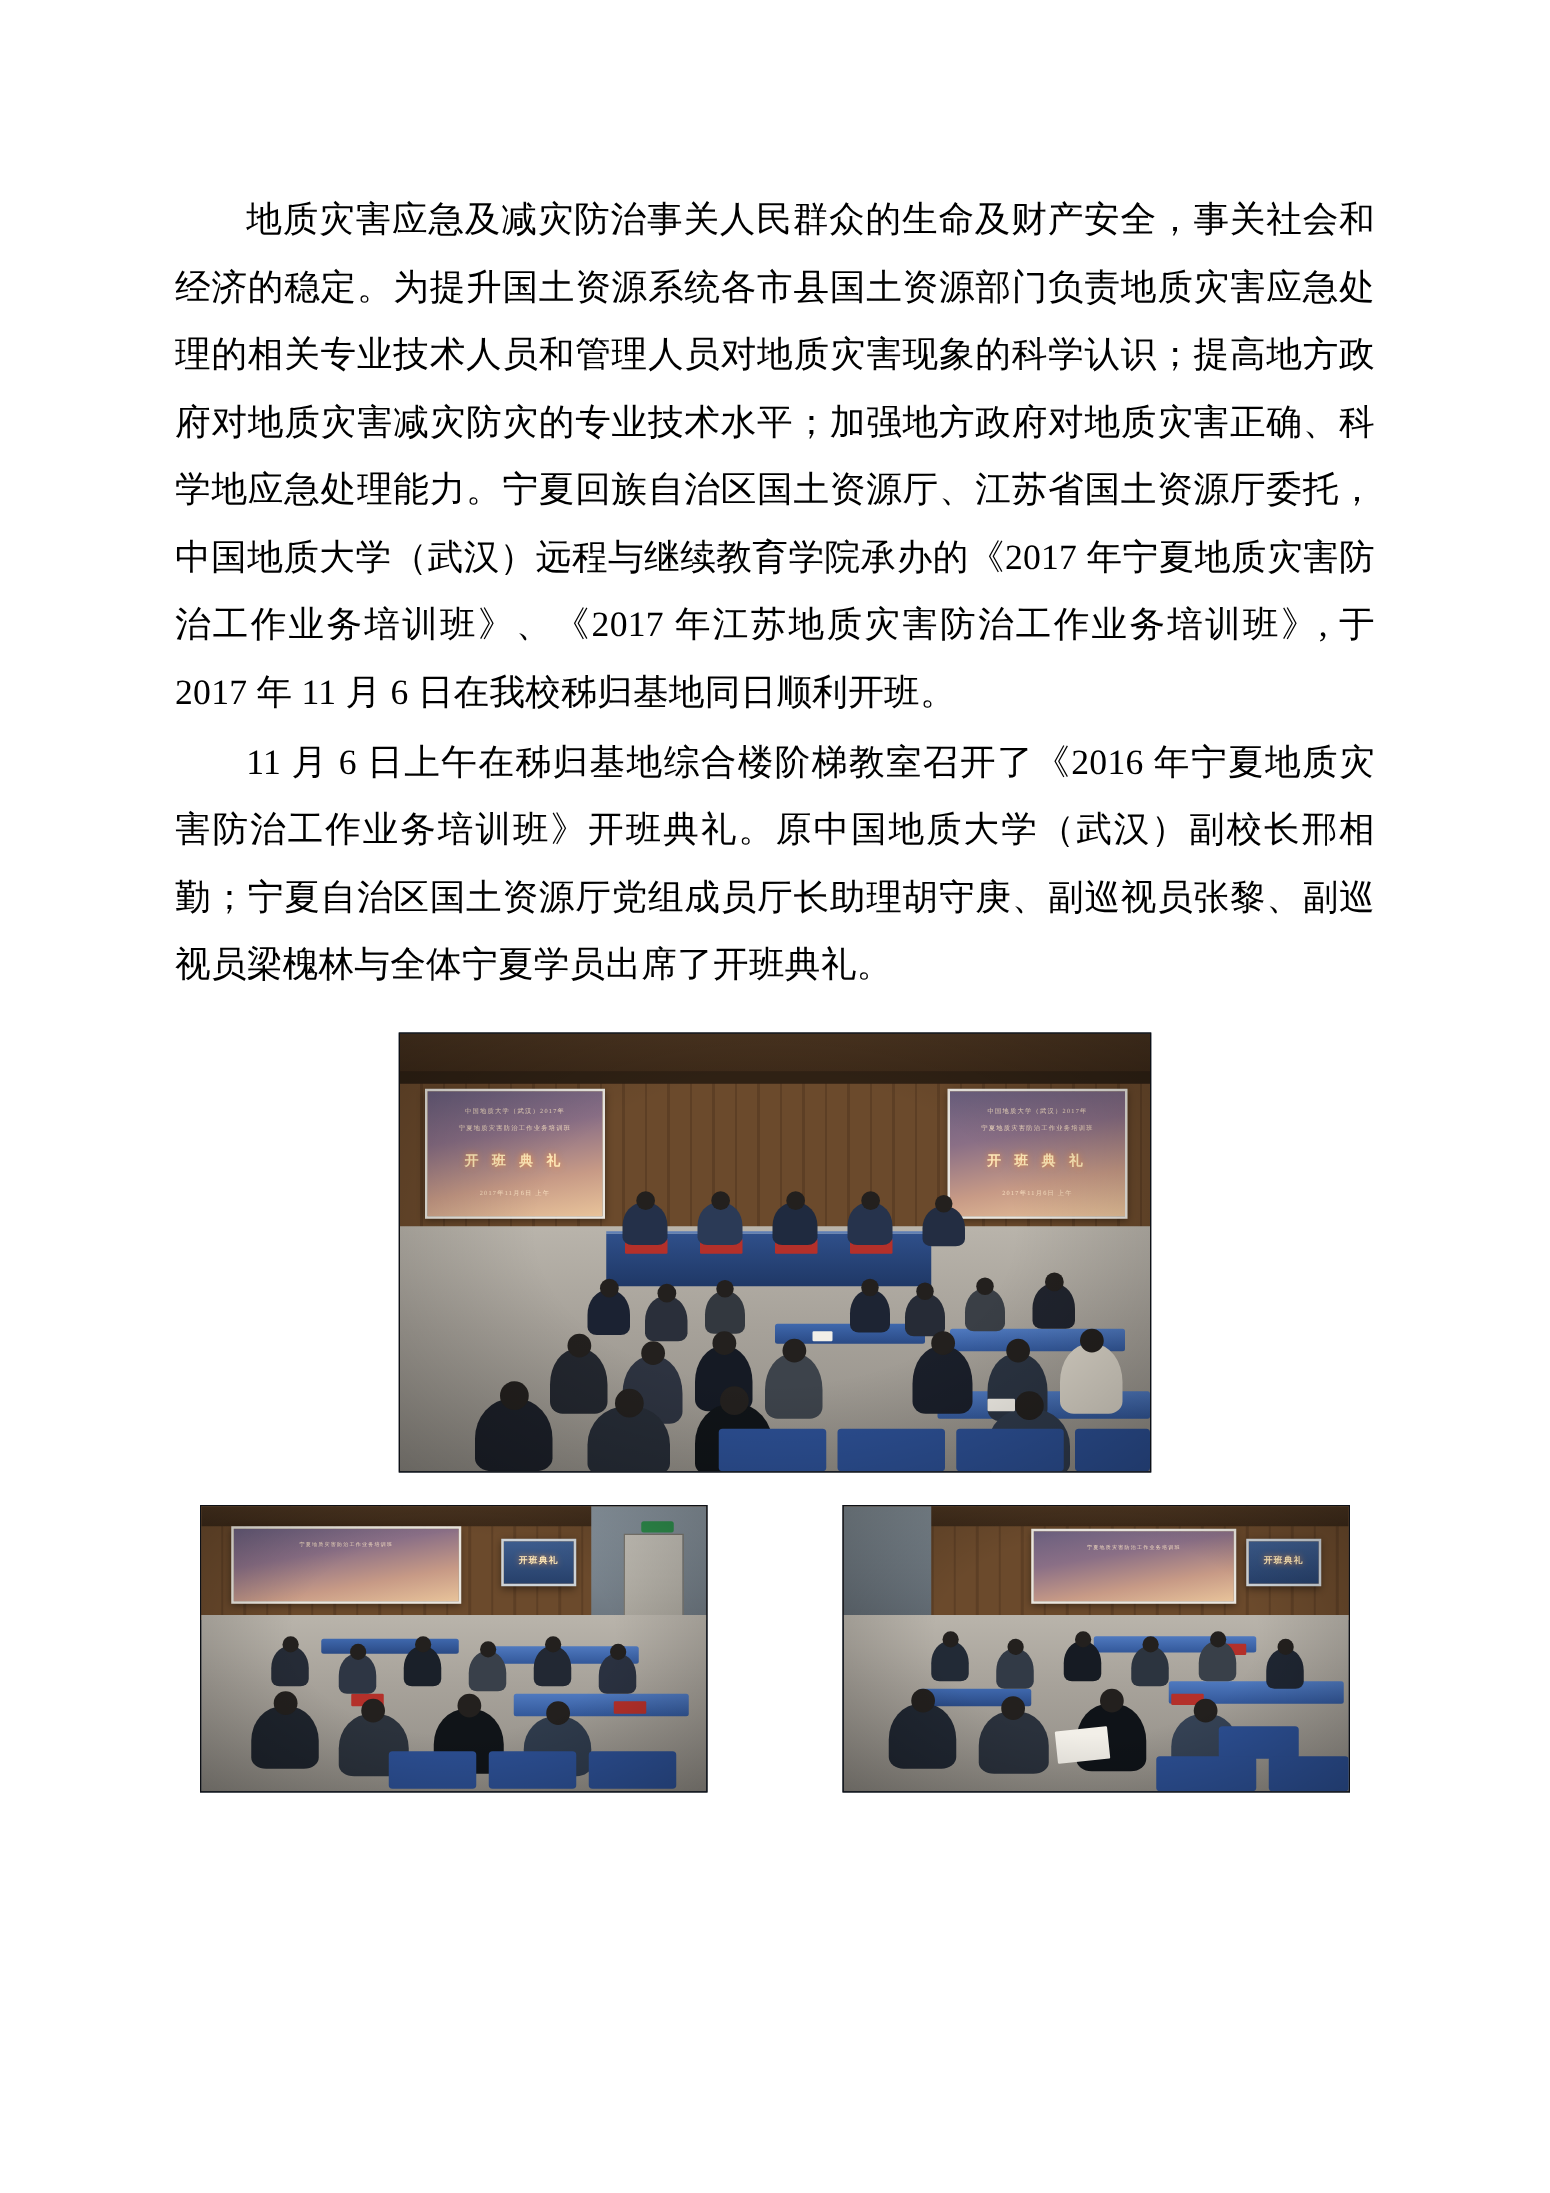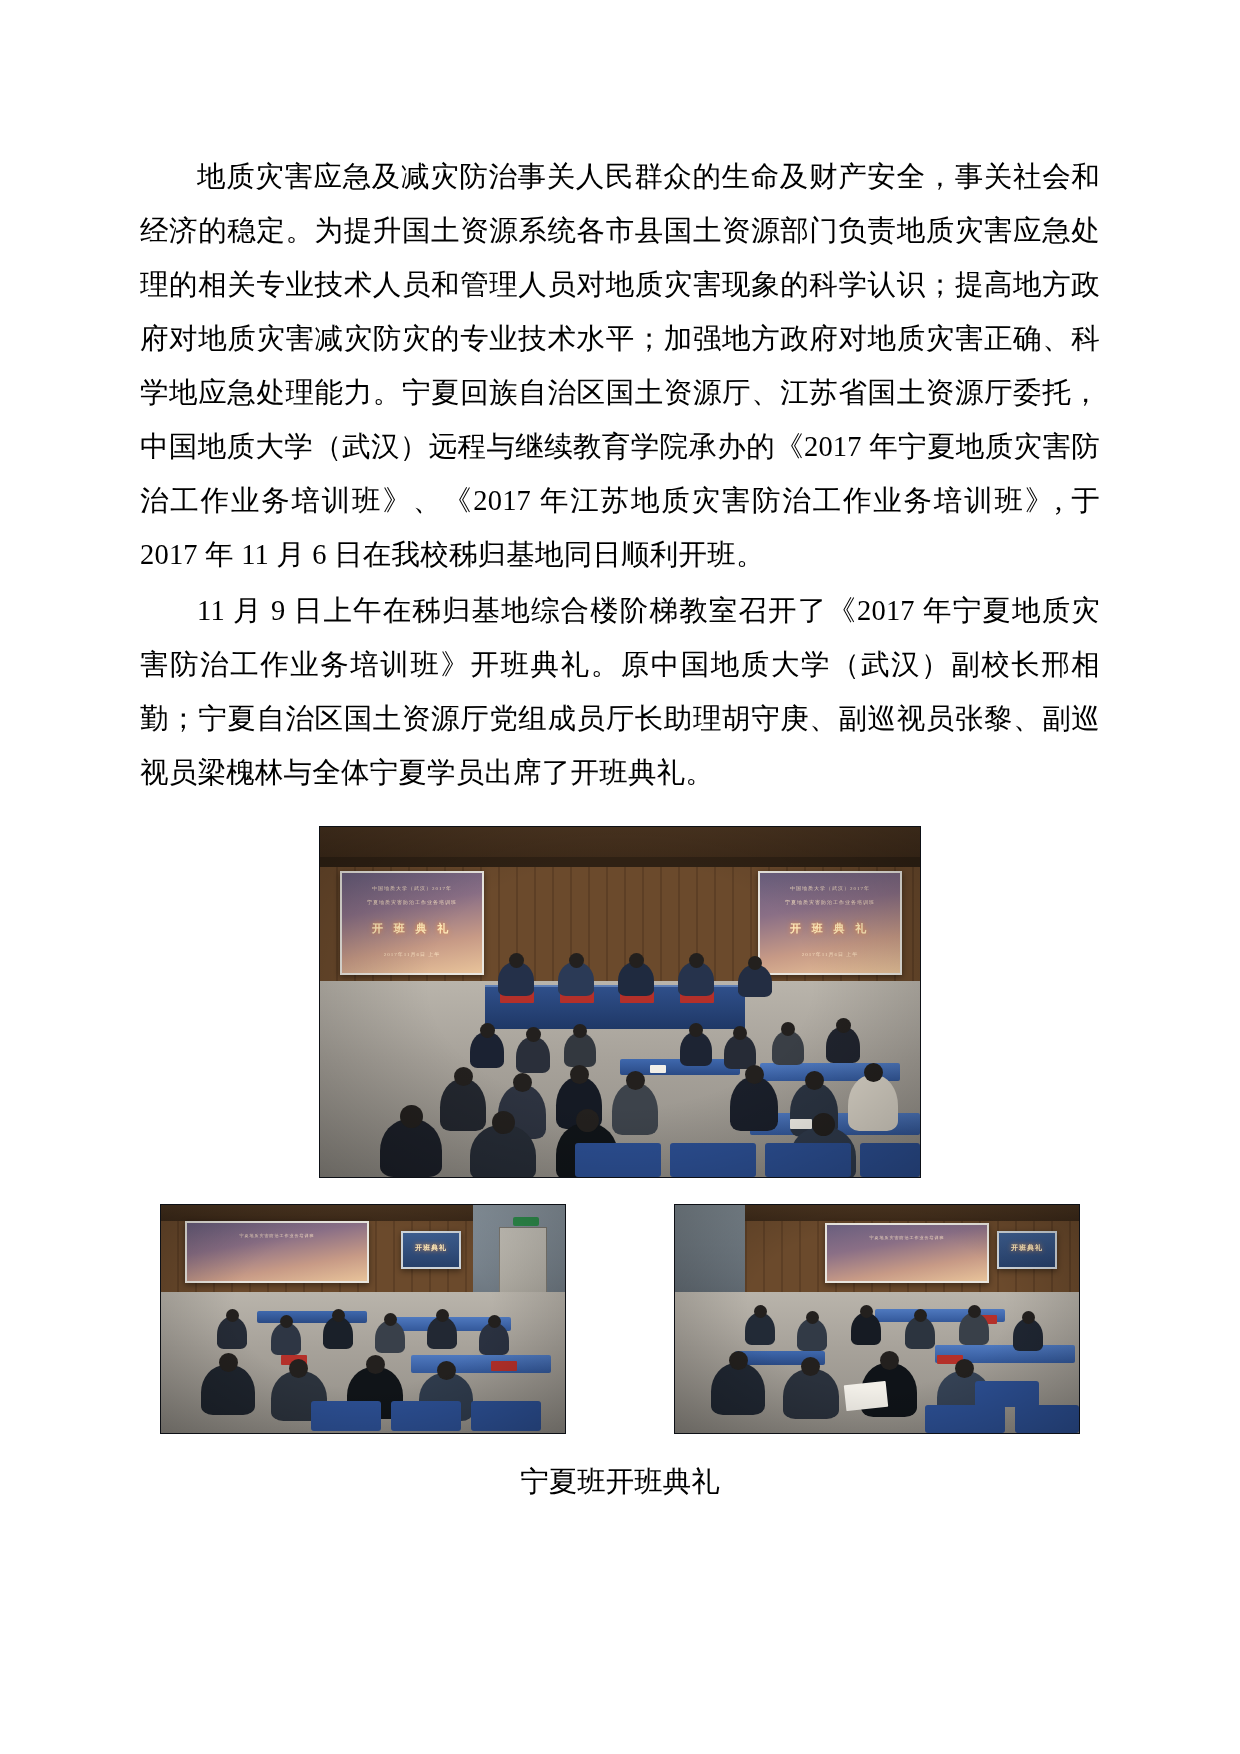--- a/index.html
+++ b/index.html
@@ -187,21 +187,21 @@
     background: linear-gradient(180deg, #c9c5bc, #a7a39a);
     border: 1px solid #7d7971;
   }
 </style>
 </head>
 <body>
 
 <div class="page">
 
   <p class="para">地质灾害应急及减灾防治事关人民群众的生命及财产安全，事关社会和经济的稳定。为提升国土资源系统各市县国土资源部门负责地质灾害应急处理的相关专业技术人员和管理人员对地质灾害现象的科学认识；提高地方政府对地质灾害减灾防灾的专业技术水平；加强地方政府对地质灾害正确、科学地应急处理能力。宁夏回族自治区国土资源厅、江苏省国土资源厅委托，中国地质大学（武汉）远程与继续教育学院承办的《2017 年宁夏地质灾害防治工作业务培训班》、《2017 年江苏地质灾害防治工作业务培训班》, 于 2017 年 11 月 6 日在我校秭归基地同日顺利开班。</p>
-  <p class="para">11 月 9 日上午在秭归基地综合楼阶梯教室召开了《2017 年宁夏地质灾害防治工作业务培训班》开班典礼。原中国地质大学（武汉）副校长邢相勤；宁夏自治区国土资源厅党组成员厅长助理胡守庚、副巡视员张黎、副巡视员梁槐林与全体宁夏学员出席了开班典礼。</p>
+  <p class="para">11 月 6 日上午在秭归基地综合楼阶梯教室召开了《2016 年宁夏地质灾害防治工作业务培训班》开班典礼。原中国地质大学（武汉）副校长邢相勤；宁夏自治区国土资源厅党组成员厅长助理胡守庚、副巡视员张黎、副巡视员梁槐林与全体宁夏学员出席了开班典礼。</p>
 
   <div class="figures">
 
     <div class="fig-row">
       <div class="photo main">
         <div class="wall"></div>
         <div class="ceiling"></div>
         <div class="beam"></div>
 
         <div class="screen" style="left:20px; top:44px; width:140px; height:100px;">
@@ -385,16 +385,15 @@
 
         <div class="paper" style="left:170px; top:178px; width:42px; height:26px; transform:rotate(-6deg);"></div>
         <div class="chair" style="left:300px; top:176px; width:64px; height:26px;"></div>
         <div class="chair" style="left:250px; top:200px; width:80px; height:28px;"></div>
         <div class="chair" style="left:340px; top:200px; width:64px; height:28px;"></div>
         <div class="vignette"></div>
       </div>
 
     </div>
 
-    <div class="caption">宁夏班开班典礼</div>
   </div>
 
 </div>
 
 </body></html>

